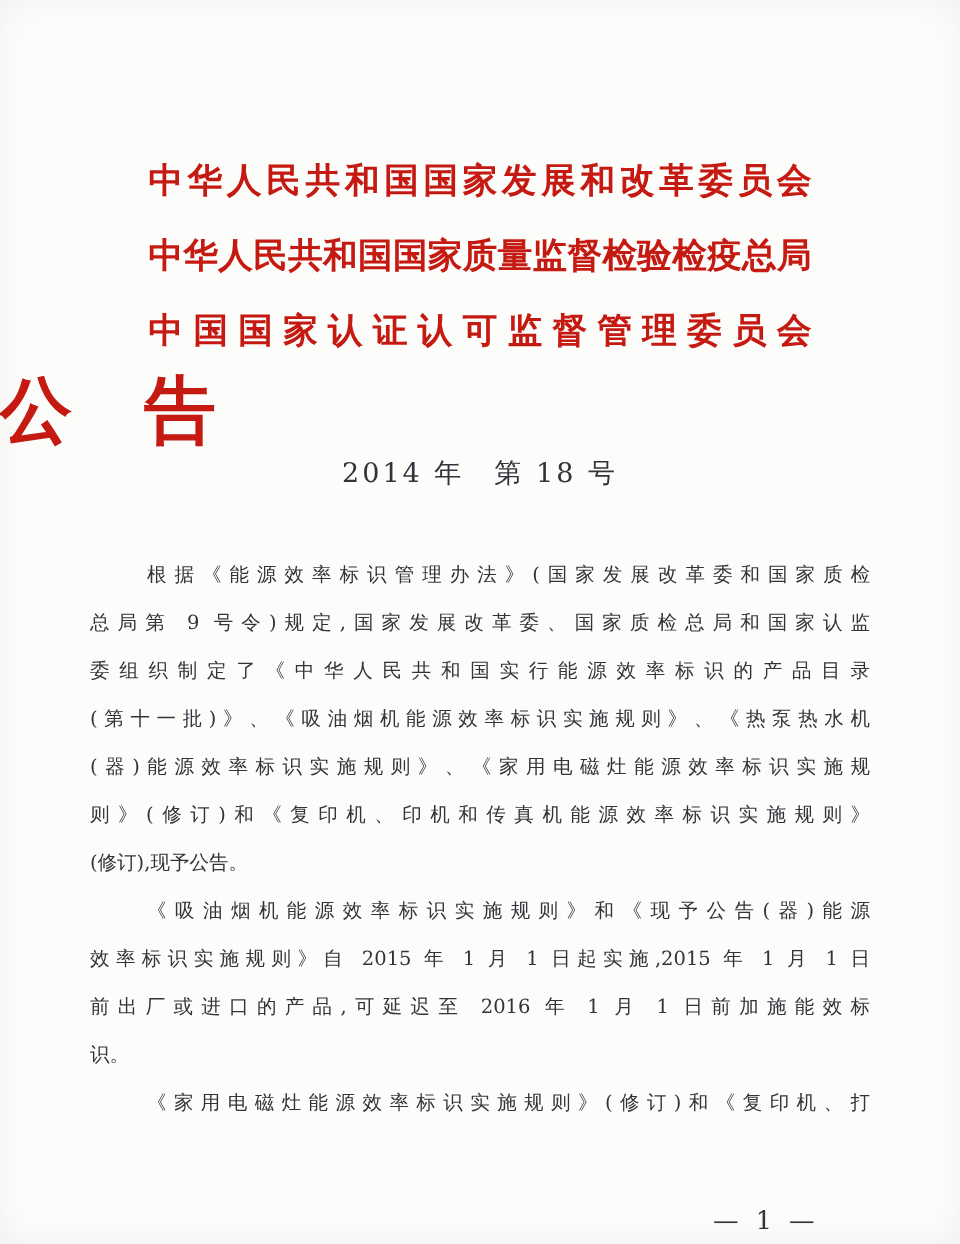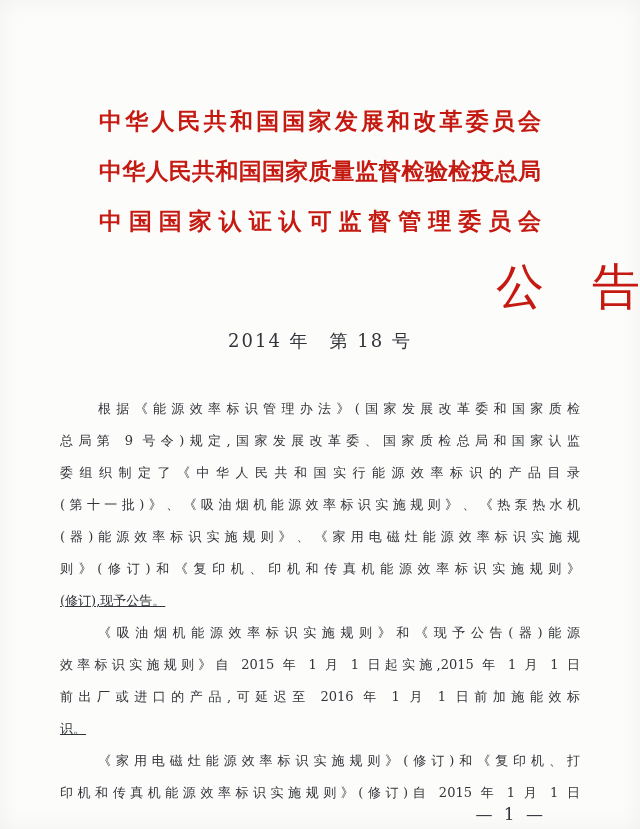--- a/index.html
+++ b/index.html
@@ -28,31 +28,30 @@
     font-weight: bold;
     font-size: 23px;
     line-height: 50px;
     white-space: nowrap;
     text-align: justify;
     text-align-last: justify;
     letter-spacing: 0;
   }
   
   .doc-title {
-    margin-top: 12px;
-    text-align: right;
+    margin-top: 0;
+    text-align: left;
     color: var(--accent, #c51a12);
-    font-weight: normal;
+    font-weight: bold;
     font-size: 48px;
     line-height: 56px;
     letter-spacing: 0;
   }
   
   .issue-no {
-    margin-top: 13px;
     text-align: center;
     color: #32343b;
     font-size: 18px;
     line-height: 28px;
     letter-spacing: 2px;
   }
   
   .body-text {
     margin: 38px 0 0 60px;
     width: 520px;
@@ -63,21 +62,20 @@
     line-height: 32px;
     text-align: justify;
     text-align-last: justify;
     white-space: nowrap;
   }
   .doc-line.first { text-indent: 38px; }
   .doc-line.last {
     text-align: left;
     text-align-last: left;
     white-space: normal;
-    text-decoration: underline;
   }
   .page-number {
     position: absolute;
     top: 804px;
     right: 94px;
     color: #32343b;
     font-size: 17px;
     letter-spacing: 3px;
   }
 </style>
@@ -105,18 +103,17 @@
     <div class="doc-line">(器)能源效率标识实施规则》、《家用电磁灶能源效率标识实施规</div>
     <div class="doc-line">则》(修订)和《复印机、印机和传真机能源效率标识实施规则》</div>
     <div class="doc-line last">(修订),现予公告。</div>
 
     <div class="doc-line first">《吸油烟机能源效率标识实施规则》和《现予公告(器)能源</div>
     <div class="doc-line">效率标识实施规则》自 2015 年 1 月 1 日起实施,2015 年 1 月 1 日</div>
     <div class="doc-line">前出厂或进口的产品,可延迟至 2016 年 1 月 1 日前加施能效标</div>
     <div class="doc-line last">识。</div>
 
     <div class="doc-line first">《家用电磁灶能源效率标识实施规则》(修订)和《复印机、打</div>
-    <div class="doc-line">印机和传真机能源效率标识实施规则》(修订)自 2015 年 1 月 1 日</div>
   </div>
 
   <div class="page-number">— 1 —</div>
 
 </div>
 
 </body></html>

